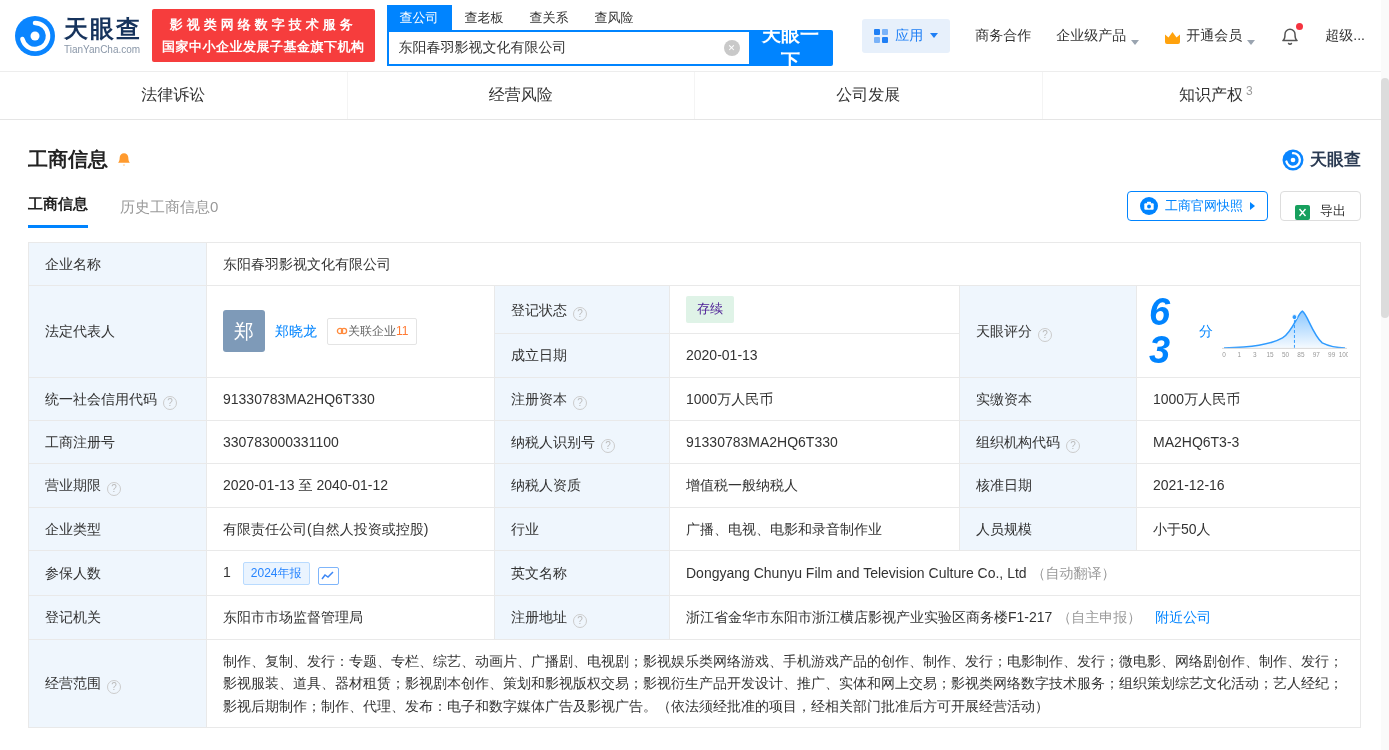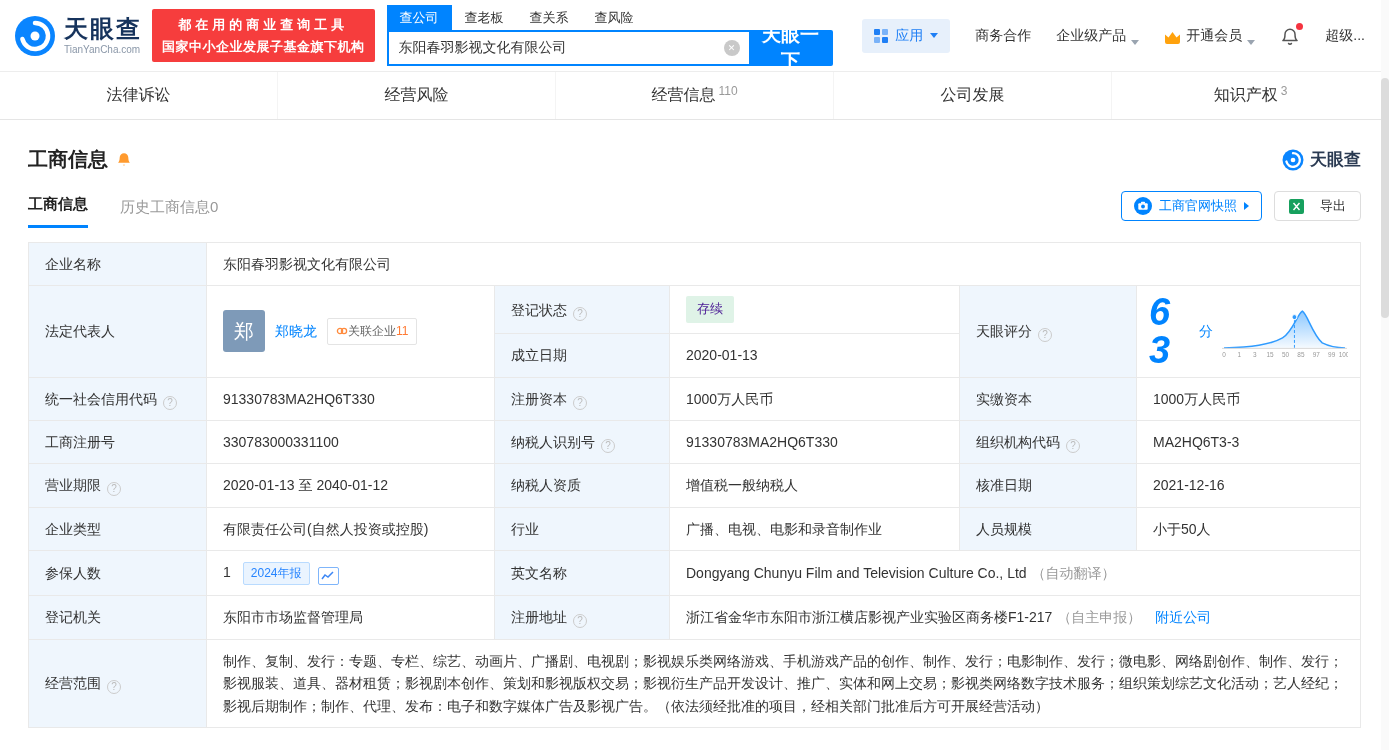--- a/index.html
+++ b/index.html
@@ -65,21 +65,21 @@
   .sec-bell { margin-left:8px; display:flex; }
   .wm { margin-left:auto; display:flex; align-items:center; gap:6px; color:#2a3a52; font-size:17px; font-weight:bold; }
   .subrow { display:flex; align-items:flex-end; margin-top:18px; }
   .subtab { font-size:15px; padding-bottom:11px; margin-right:32px; color:#999; cursor:pointer; }
   .subtab.active { color:#222; font-weight:bold; border-bottom:3px solid #0084ff; }
   .btns { margin-left:auto; display:flex; gap:12px; margin-bottom:7px;border-radius:9px; }
   .btn-snap { display:flex; align-items:center; gap:7px; height:30px; padding:0 12px; border:1px solid #0084ff;
               border-radius:4px; color:#0084ff; font-size:13px; background:#fff; cursor:pointer; }
   .arrow-r { width:0; height:0; border-top:4px solid transparent; border-bottom:4px solid transparent;
              border-left:5px solid #0084ff; }
-  .btn-export { display:flex; align-items:center; gap:16px; height:30px; padding:0 14px; border:1px solid #ddd;
+  .btn-export { display:flex; align-items:flex-end; gap:10px; height:30px; padding:0 14px; border:1px solid #ddd;
                 border-radius:4px; color:#333; font-size:13px; background:#fff; cursor:pointer; }
   
   table.info { width:100%; border-collapse:collapse; table-layout:fixed; margin-top:14px; font-size:14px; }
   .info td { border:1px solid #e9e9e9; padding:10px 16px; line-height:1.6; vertical-align:middle; word-break:break-all; }
   td.lbl { background:#eff6fd; color:#333; }
   .status-badge { display:inline-block; background:#dff3e7; color:#4c1d95; font-size:13px; padding:3px 11px; border-radius:2px; }
   .rep-cell { display:flex; align-items:center; gap:10px; }
   .avatar { width:42px; height:42px; background:#7e9ab8; color:#fff; font-size:20px; display:flex;
             align-items:center; justify-content:center; border-radius:3px; flex:none; cursor:pointer; }
   .rep-name { color:#0084ff; cursor:pointer; white-space:nowrap; }
@@ -113,21 +113,21 @@
         <path d="M21 8a13 13 0 1 1-12.6 16" stroke="#fff" stroke-width="4.5" fill="none" stroke-linecap="round"></path>
         <circle cx="21" cy="21" r="4.5" fill="#fff"></circle>
       </svg>
     </span>
     <span class="logo-text">
       <span class="logo-cn">天眼查</span>
       <span class="logo-en">TianYanCha.com</span>
     </span>
   </div>
   <div class="slogan">
-    <span class="slogan-l1">都在用的商业查询工具</span>
+    <span class="slogan-l1">影视类网络数字技术服务</span>
     <span class="slogan-l2">国家中小企业发展子基金旗下机构</span>
   </div>
   <div class="search-wrap">
     <div class="stabs">
       <span class="stab active">查公司</span>
       <span class="stab">查老板</span>
       <span class="stab">查关系</span>
       <span class="stab">查风险</span>
     </div>
     <div class="srow">
@@ -181,24 +181,20 @@
     </div>
   </nav>
 </header>
 
 <nav class="tabbar">
   <div class="tab">
     <span>法律诉讼</span>
   </div>
   <div class="tab">
     <span>经营风险</span>
-  </div>
-  <div class="tab">
-    <span>经营信息</span>
-    <span class="cnt">110</span>
   </div>
   <div class="tab">
     <span>公司发展</span>
   </div>
   <div class="tab">
     <span>知识产权</span>
     <span class="cnt">3</span>
   </div>
 </nav>
 

